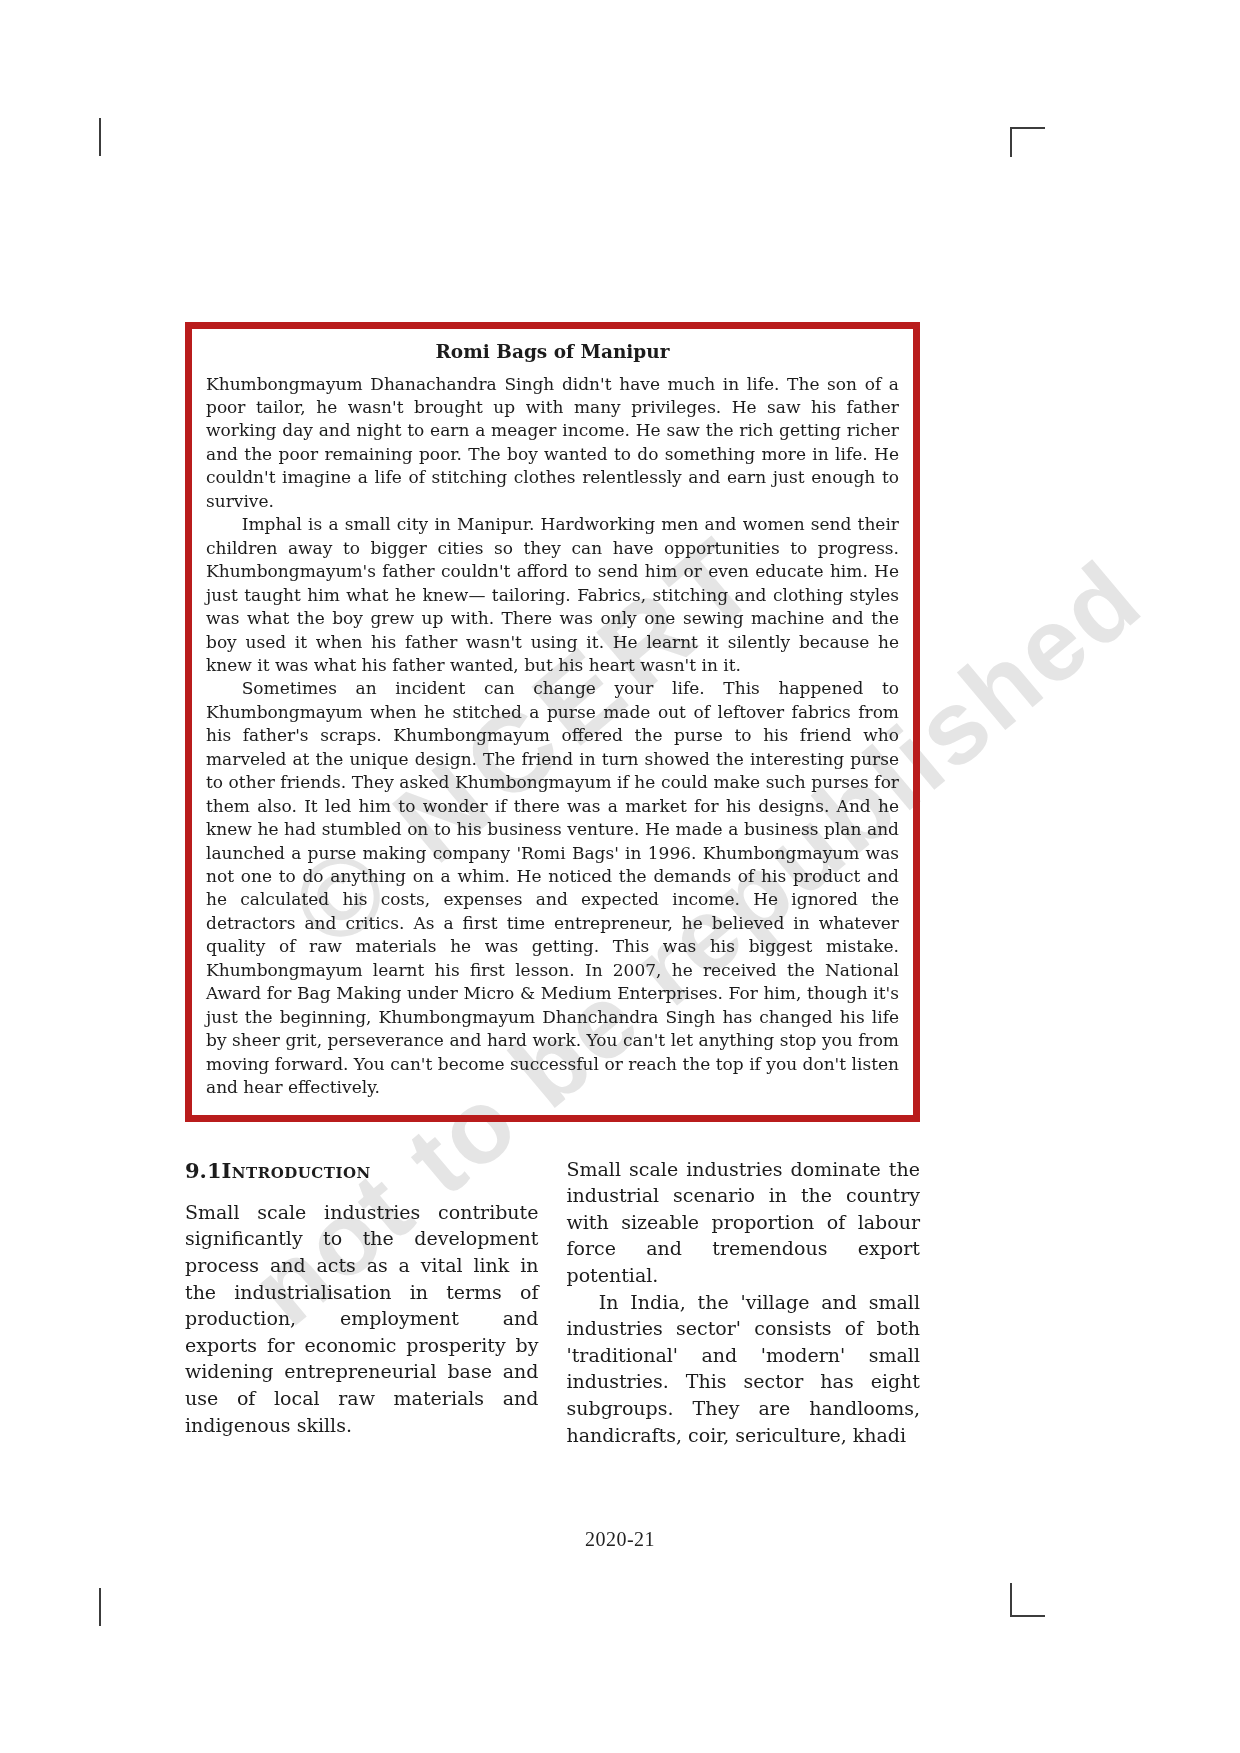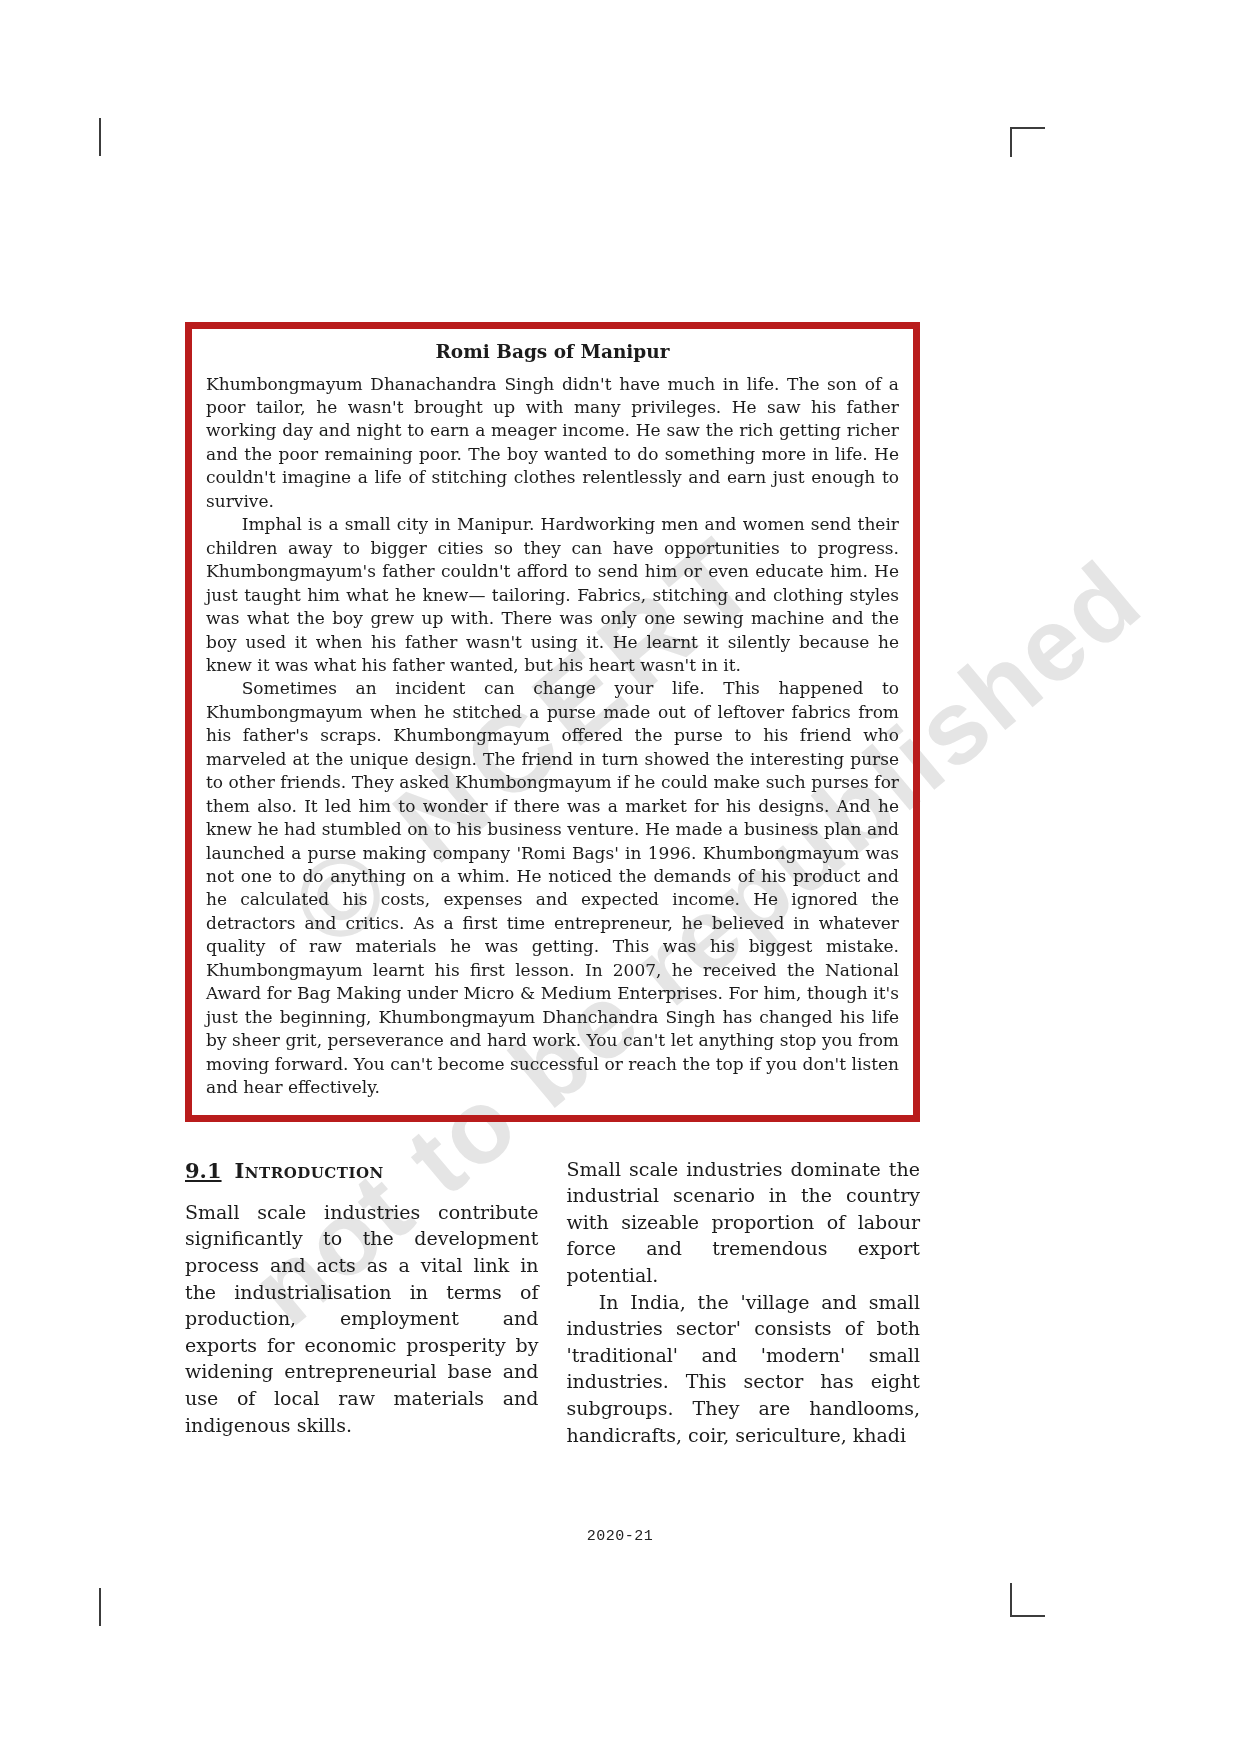--- a/index.html
+++ b/index.html
@@ -79,34 +79,34 @@
   .columns {
     margin-top: 34px;
     display: grid;
     grid-template-columns: 1fr 1fr;
     column-gap: 28px;
     font-size: 19px;
     line-height: 1.4;
     text-align: justify;
   }
   .section-heading { margin: 2px 0 16px 0; font-size: 21px; line-height: 1.2; }
-  .sec-num { font-weight: bold; margin-right: 13px; text-decoration: underline; }
+  .sec-num { font-weight: bold; margin-right: 0; }
   .sec-title { font-weight: bold; font-variant: small-caps; letter-spacing: 0.5px; }
   .columns p { margin: 0; }
   .col-right p.indent { text-indent: 1.7em; }
 
   .footer {
     position: absolute;
     z-index: 1;
     top: 1528px;
     left: 0;
     width: 100%;
     text-align: center;
-    font-family: Liberation Mono, monospace;
-    font-size: 15px;
+    font-family: Liberation Serif, serif;
+    font-size: 20px;
     letter-spacing: 0.5px;
     color: #222;
   }
 </style>
 </head>
 <body>
 
 <div class="page">
 
   <div class="watermark">

